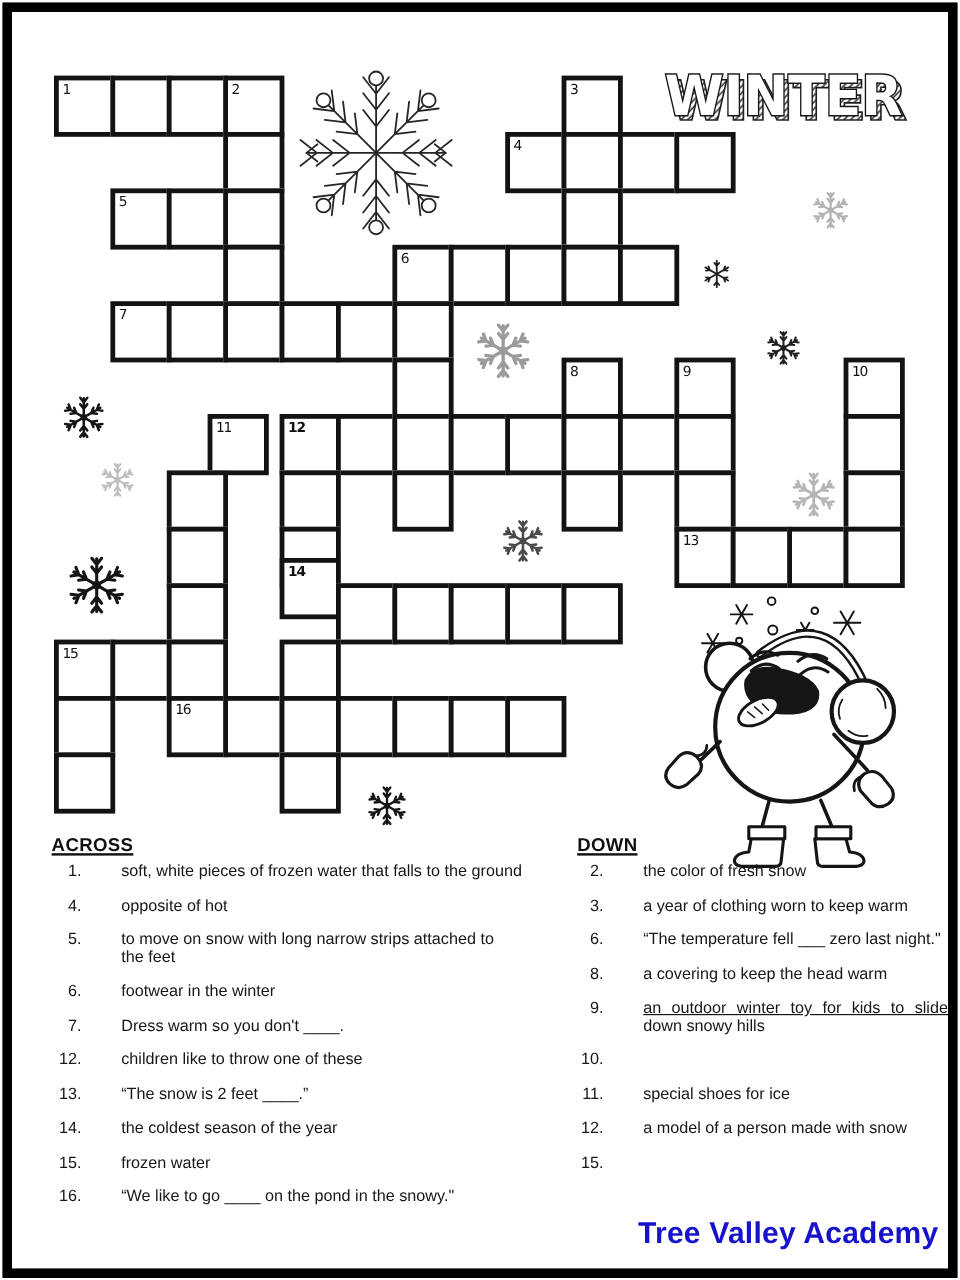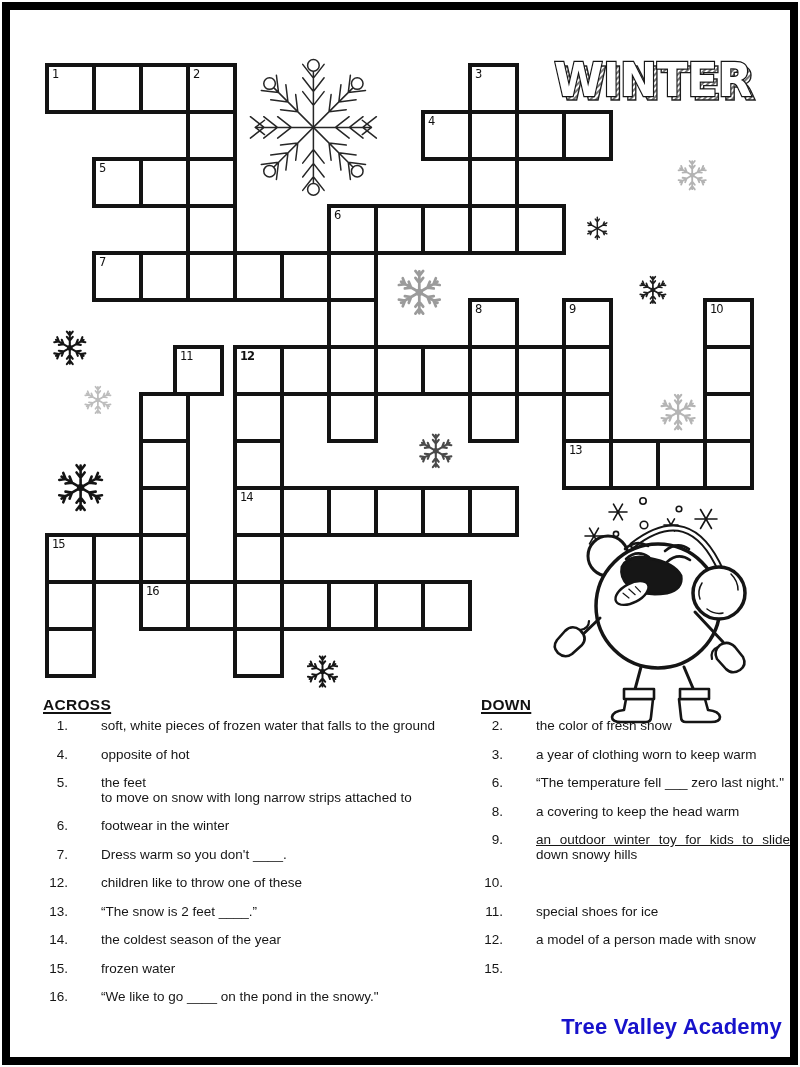--- a/index.html
+++ b/index.html
@@ -35,21 +35,21 @@
   .clue { display:flex; margin-bottom:14px; font-size:13.5px; line-height:14.5px; color:#161616; }
   .clue .num { width:27px; text-align:right; flex:none; margin-right:8px; }
   .clue .txt { flex:1;margin-left:25px; }
   .cline { display:block; }
   .jline { display:block; text-align:justify; text-align-last:justify;text-decoration:underline; }
   
   .flake { position:absolute; z-index:1; }
   #snowman { position:absolute; left:535px; top:487px; z-index:3; }
   #brand {
     position:absolute; right:18px; top:1014px; z-index:4;
-    font-size:22px; font-weight:bold; color:#1712cb; letter-spacing:0.2px;
+    font-size:25px; font-weight:bold; color:#1712cb; letter-spacing:0.2px;
   }
 </style>
 </head>
 <body>
 
 <div id="page">
   <div class="frame"></div>
 
   <div id="grid">
       <div class="cell" style="left: 0px; top: 0px;">
@@ -124,21 +124,21 @@
       <div class="cell" style="left: 658px; top: 329px;"></div>
       <div class="cell" style="left: 94px; top: 376px;"></div>
       <div class="cell" style="left: 188px; top: 376px;"></div>
       <div class="cell" style="left: 517px; top: 376px;">
         <span class="cnum">13</span>
       </div>
       <div class="cell" style="left: 564px; top: 376px;"></div>
       <div class="cell" style="left: 611px; top: 376px;"></div>
       <div class="cell" style="left: 658px; top: 376px;"></div>
       <div class="cell" style="left: 94px; top: 423px;"></div>
-      <div class="cell" style="left: 188px; top: 423px;">
+      <div class="cell" style="left: 188px; top: 402px; font-weight: bold;">
         <span class="cnum">14</span>
       </div>
       <div class="cell" style="left: 235px; top: 423px;"></div>
       <div class="cell" style="left: 282px; top: 423px;"></div>
       <div class="cell" style="left: 329px; top: 423px;"></div>
       <div class="cell" style="left: 376px; top: 423px;"></div>
       <div class="cell" style="left: 423px; top: 423px;"></div>
       <div class="cell" style="left: 0px; top: 470px;">
         <span class="cnum">15</span>
       </div>
@@ -233,22 +233,22 @@
       </li>
       <li class="clue">
         <span class="num">4.</span>
         <div class="txt">
           <span class="cline">opposite of hot</span>
         </div>
       </li>
       <li class="clue">
         <span class="num">5.</span>
         <div class="txt">
+          <span class="cline">to move on snow with long narrow strips attached to</span>
           <span class="cline">the feet</span>
-          <span class="cline">to move on snow with long narrow strips attached to</span>
         </div>
       </li>
       <li class="clue">
         <span class="num">6.</span>
         <div class="txt">
           <span class="cline">footwear in the winter</span>
         </div>
       </li>
       <li class="clue">
         <span class="num">7.</span>

